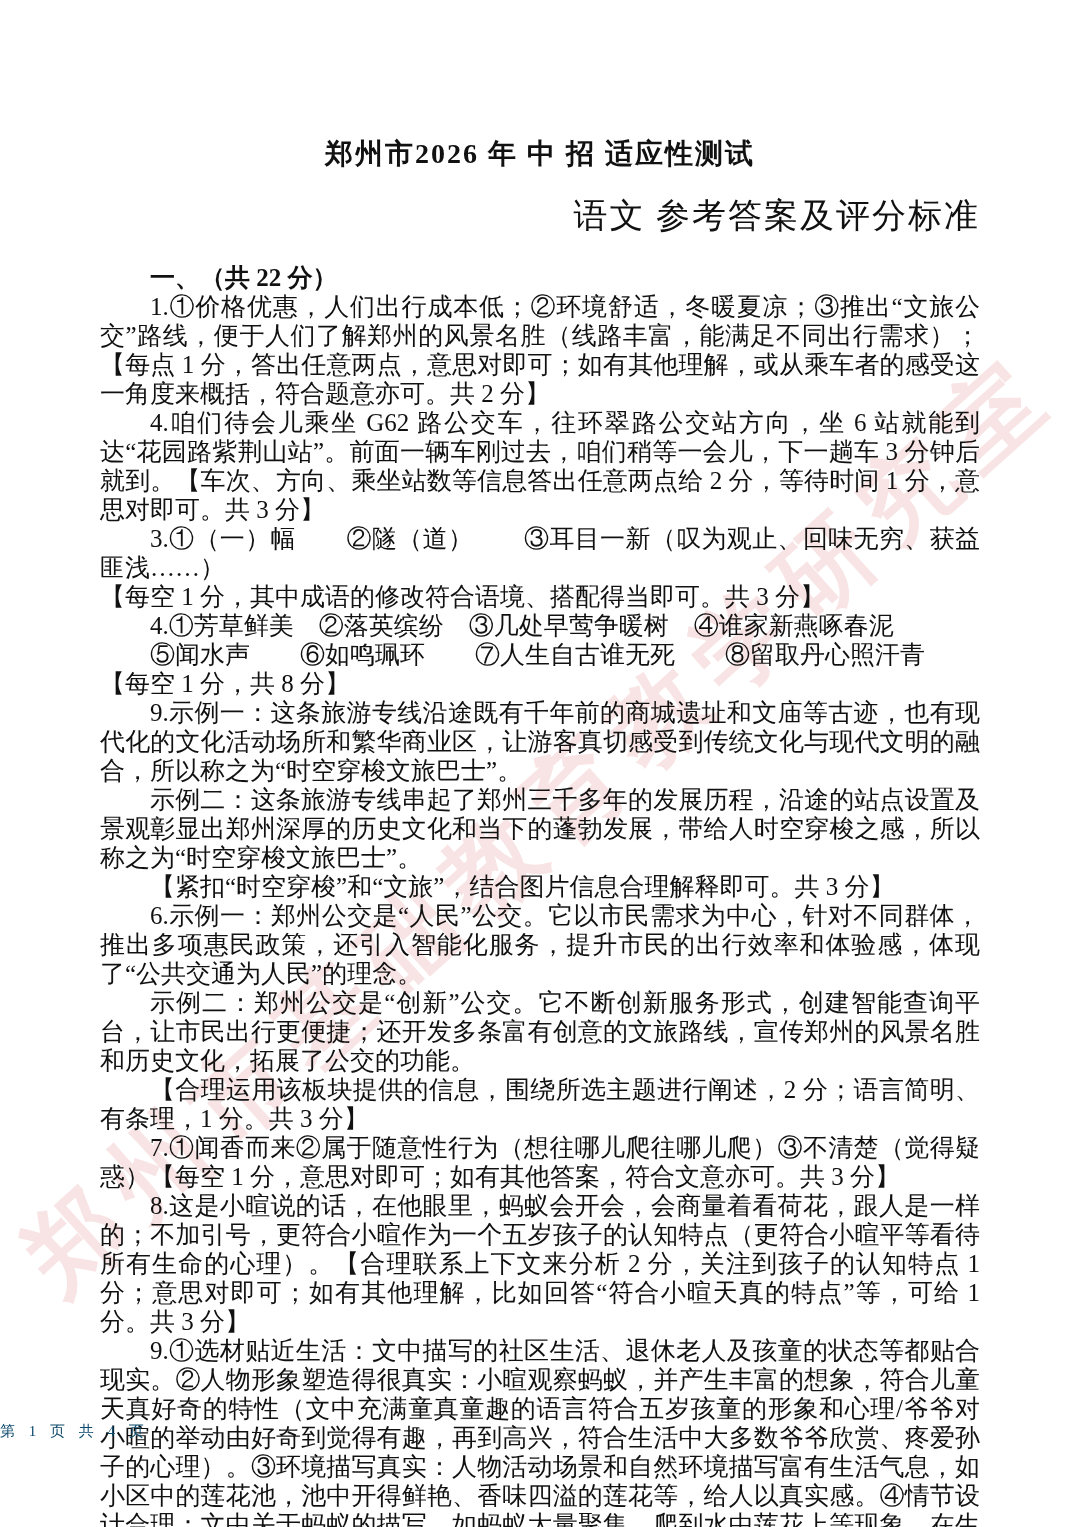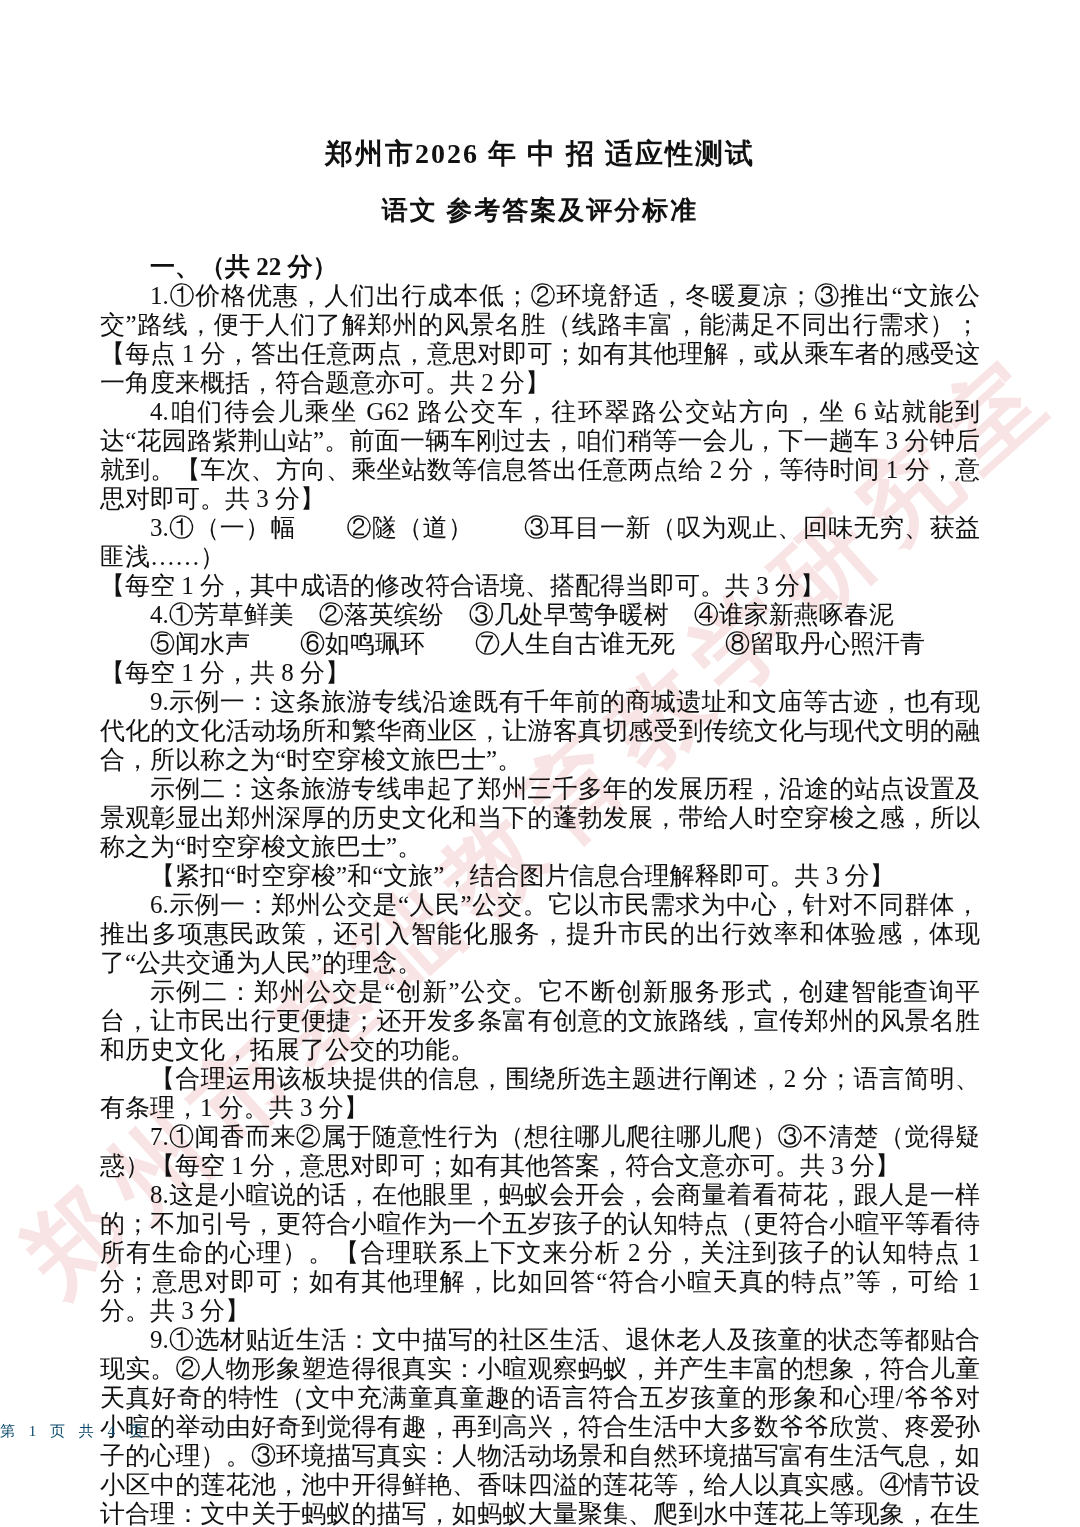--- a/index.html
+++ b/index.html
@@ -37,23 +37,23 @@
     font-weight: bold;
   }
   .doc-title {
     text-align: center;
     font-size: 28px;
     font-weight: bold;
     letter-spacing: 2px;
     margin: 0;
   }
   .doc-subtitle {
-    text-align: center;
-    font-size: 26px;
-    font-weight: bold;
+    text-align: right;
+    font-size: 34px;
+    font-weight: normal;
     letter-spacing: 2px;
     margin: 20px 0 0 0;
   }
   .content {
     margin-top: 24px;
     font-size: 25px;
     line-height: 29px;
     text-align: justify;
   }
   .content p {

